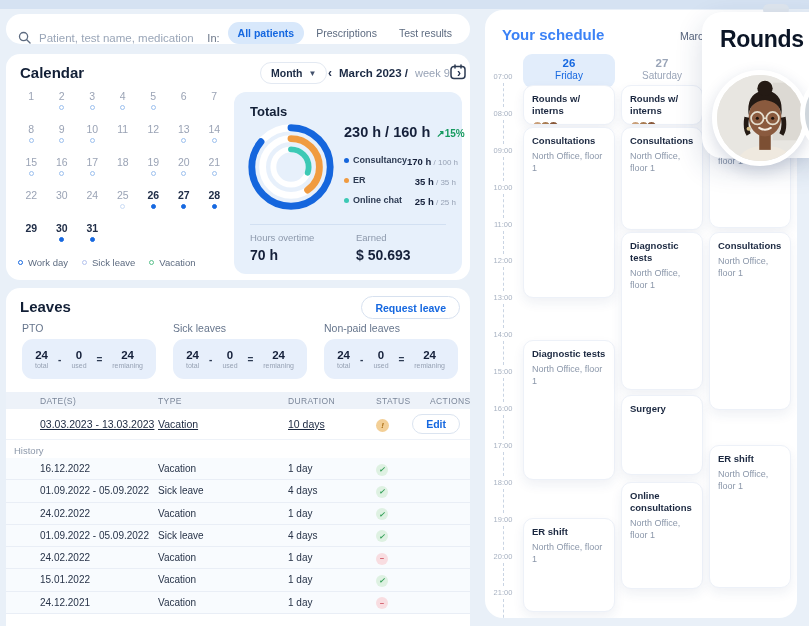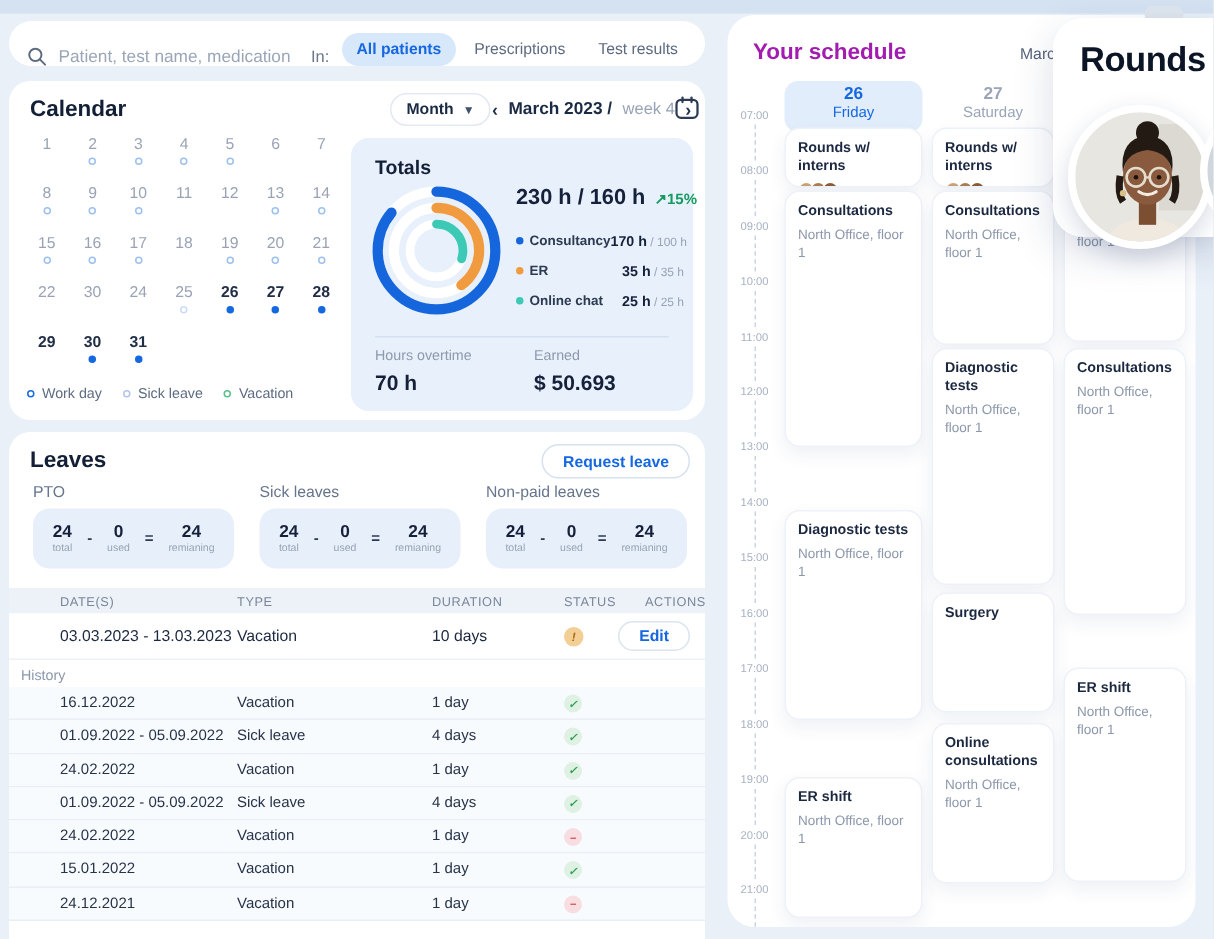--- a/index.html
+++ b/index.html
@@ -80,39 +80,39 @@
   .lnum b{ display:block; font-size:11.5px; color:#15203a; }
   .lnum span{ display:block; font-size:7px; color:#97a2b4; margin-top:1px; }
   .lop{ font-size:10px; font-weight:bold; color:#2c3a52; }
   
   .thead{ position:absolute; left:0; top:104px; width:464px; height:17px; background:#edf2f9;
           font-size:8.5px; color:#7a8699; letter-spacing:.4px; }
   .thead span{ position:absolute; top:4px; }
   .col1{ left:34px; } .col2{ left:152px; } .col3{ left:282px; } .col4{ left:370px; } .col5{ left:424px; }
   .prow{ position:absolute; left:0; top:121px; width:464px; height:31px; background:#fff;
          border-bottom:1px solid #eef2f8; font-size:10.5px; color:#1b2840; }
-  .prow span{ position:absolute; top:9px; }
+  .prow span{ position:absolute; top:9px;text-decoration:underline; }
   .statusic{ display:inline-flex; width:13px; height:13px; border-radius:50%; align-items:center;
              justify-content:center; font-size:8px; font-weight:bold; }
   .st-pending{ background:#f3cf96; color:#a86b10; }
   .st-approved{ background:#def1e2; color:#2f9e55; }
   .st-denied{ background:#f8dde1; color:#cf5262; }
   .editbtn{ position:absolute; right:10px; top:5px; height:20px; padding:0 13px; border:1px solid #dbe4f0;
             border-radius:11px; background:#fff; color:#1668e0; font-weight:bold; font-size:10.5px;
             display:flex; align-items:center; cursor:pointer; }
   .histlbl{ position:absolute; left:8px; top:157px; font-size:9.5px; color:#8c98aa; }
   .hrows{ position:absolute; left:0; top:170px; width:464px; }
   .hrow{ position:relative; height:22.3px; background:#f8fbfe; border-bottom:1px solid #e9eef6;
          font-size:10px; color:#273348; }
   .hrow span{ position:absolute; top:5px; }
   .hrow .statusic{ width:12px; height:12px; font-size:7.5px; }
   
   .sched{ position:absolute; left:485px; top:10px; width:312px; height:608px; background:#fff;
           border-radius:18px; overflow:hidden; }
-  .sched-title{ position:absolute; left:17px; top:16px; font-size:15px; font-weight:bold; color:#a21caf; }
+  .sched-title{ position:absolute; left:17px; top:16px; font-size:15px; font-weight:bold; color:#3b82f6; }
   .sched-month{ position:absolute; left:195px; top:20px; font-size:10.5px; color:#55627a; }
   .dayhd{ position:absolute; top:44px; height:34px; border-radius:9px; text-align:center; padding-top:3px; cursor:pointer; }
   .dayhd .dn{ font-size:11.5px; font-weight:bold; }
   .dayhd .dw{ font-size:10px; margin-top:1px; }
   .dayhd.active{ background:#e2edfb; color:#1668e0; }
   .dayhd.idle{ color:#9aa5b8; }
   .gutter{ position:absolute; left:3px; top:62px; width:30px; }
   .gblock{ height:36.9px; display:flex; flex-direction:column; align-items:center; }
   .gblock .gl{ font-size:7.5px; color:#a8b2c2; }
   .gblock .gd{ flex:1; width:0; border-left:1px dashed #c9d4e3; margin:2px 0; }
@@ -159,21 +159,21 @@
 
   <div class="card" id="card1">
     <div class="h1" id="cal-title">Calendar</div>
     <div class="viewpill">
       <span>Month</span>
       <span class="chev">▼</span>
     </div>
     <div class="periodnav">
       <span class="pchev">‹</span>
       <span class="pmain">March 2023 /</span>
-      <span class="psub">week 4</span>
+      <span class="psub">week 9</span>
       <span class="pchev">›</span>
     </div>
     <svg class="calbtn" viewBox="0 0 18 18">
       <rect x="2" y="3.5" width="14" height="12" rx="3" fill="none" stroke="#2c3a52" stroke-width="1.5"></rect>
       <line x1="6" y1="2" x2="6" y2="5" stroke="#2c3a52" stroke-width="1.5" stroke-linecap="round"></line>
       <line x1="12" y1="2" x2="12" y2="5" stroke="#2c3a52" stroke-width="1.5" stroke-linecap="round"></line>
     </svg>
     <div class="calgrid" id="calgrid">
         <div class="calrow">
           <div class="calcell">

